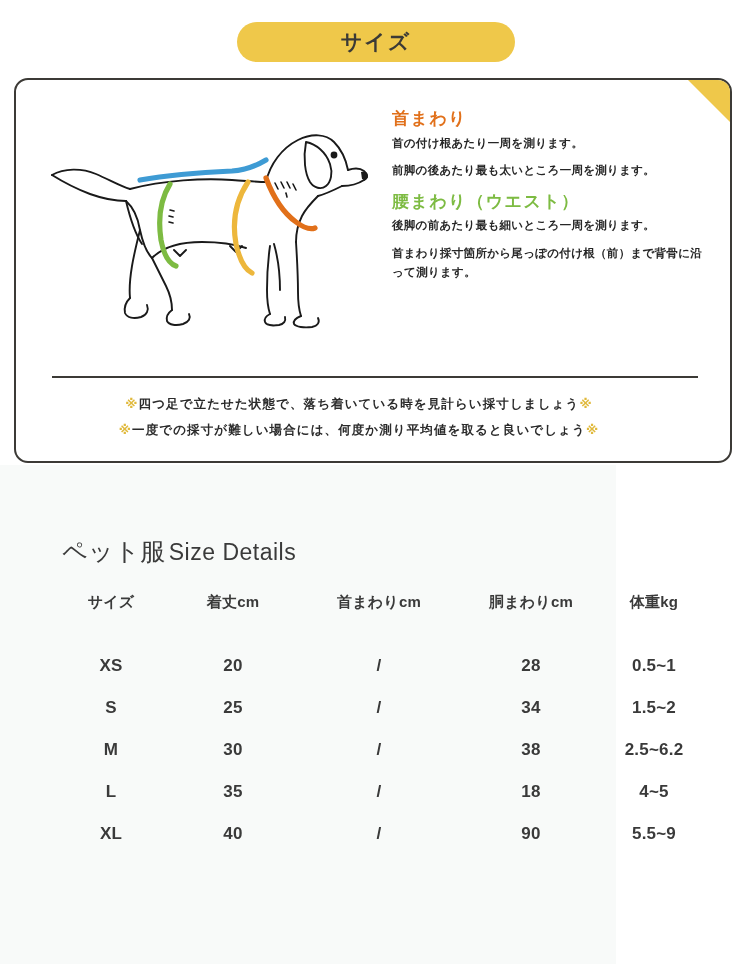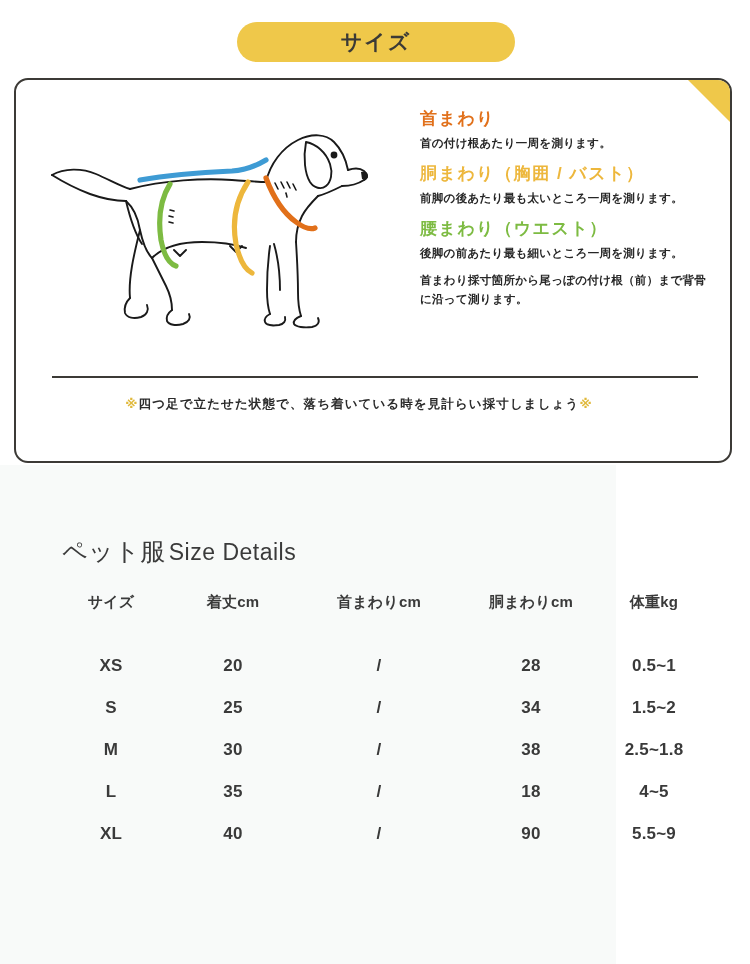--- a/index.html
+++ b/index.html
@@ -74,21 +74,21 @@
   }
   .dog-wrap svg { display: block; width: 360px; height: 250px; }
 
   
   .desc-col {
     position: absolute;
     left: 376px;
     top: 26px;
     width: 322px;
   }
-  .desc-block { margin-bottom: 9px; margin-left: 28px; }
+  .desc-block { margin-bottom: 9px; }
   .desc-title {
     font-size: 17px;
     font-weight: bold;
     letter-spacing: 1.5px;
     line-height: 1.5;
     margin: 0 0 2px 0;
   }
   .t-neck  { color: #e1701a; }
   .t-chest { color: #edb73c; }
   .t-waist { color: #7dbb42; }
@@ -259,36 +259,36 @@
       </g>
     </svg>
   </div>
 
   <div class="desc-col">
     <div class="desc-block">
       <div class="desc-title t-neck">首まわり</div>
       <div class="desc-text">首の付け根あたり一周を測ります。</div>
     </div>
     <div class="desc-block">
-      <div class="desc-title t-chest">胴まわり（胸囲 / バスト）</div>
       <div class="desc-text">前脚の後あたり最も太いところ一周を測ります。</div>
     </div>
     <div class="desc-block">
       <div class="desc-title t-waist">腰まわり（ウエスト）</div>
       <div class="desc-text">後脚の前あたり最も細いところ一周を測ります。</div>
     </div>
     <div class="desc-block">
       <div class="desc-text">首まわり採寸箇所から尾っぽの付け根（前）まで背骨に沿って測ります。</div>
     </div>
   </div>
 
   <div class="divider"></div>
 
   <div class="notes">
     <div class="note-line"><span class="note-mark">※</span>四つ足で立たせた状態で、落ち着いている時を見計らい採寸しましょう<span class="note-mark">※</span></div>
+    <div class="note-line"><span class="note-mark">※</span>一度での採寸が難しい場合には、何度か測り平均値を取ると良いでしょう<span class="note-mark">※</span></div>
   </div>
 </div>
 
 <div class="lower">
   <div class="table-title">
     <span class="jp">ペット服</span><span class="en">Size Details</span>
   </div>
 
   <table class="size-table">
     <colgroup>
@@ -320,21 +320,21 @@
         <td>25</td>
         <td>/</td>
         <td>34</td>
         <td>1.5~2</td>
       </tr>
       <tr>
         <td>M</td>
         <td>30</td>
         <td>/</td>
         <td>38</td>
-        <td>2.5~1.8</td>
+        <td>2.5~6.2</td>
       </tr>
       <tr>
         <td>L</td>
         <td>35</td>
         <td>/</td>
         <td>18</td>
         <td>4~5</td>
       </tr>
       <tr>
         <td>XL</td>

